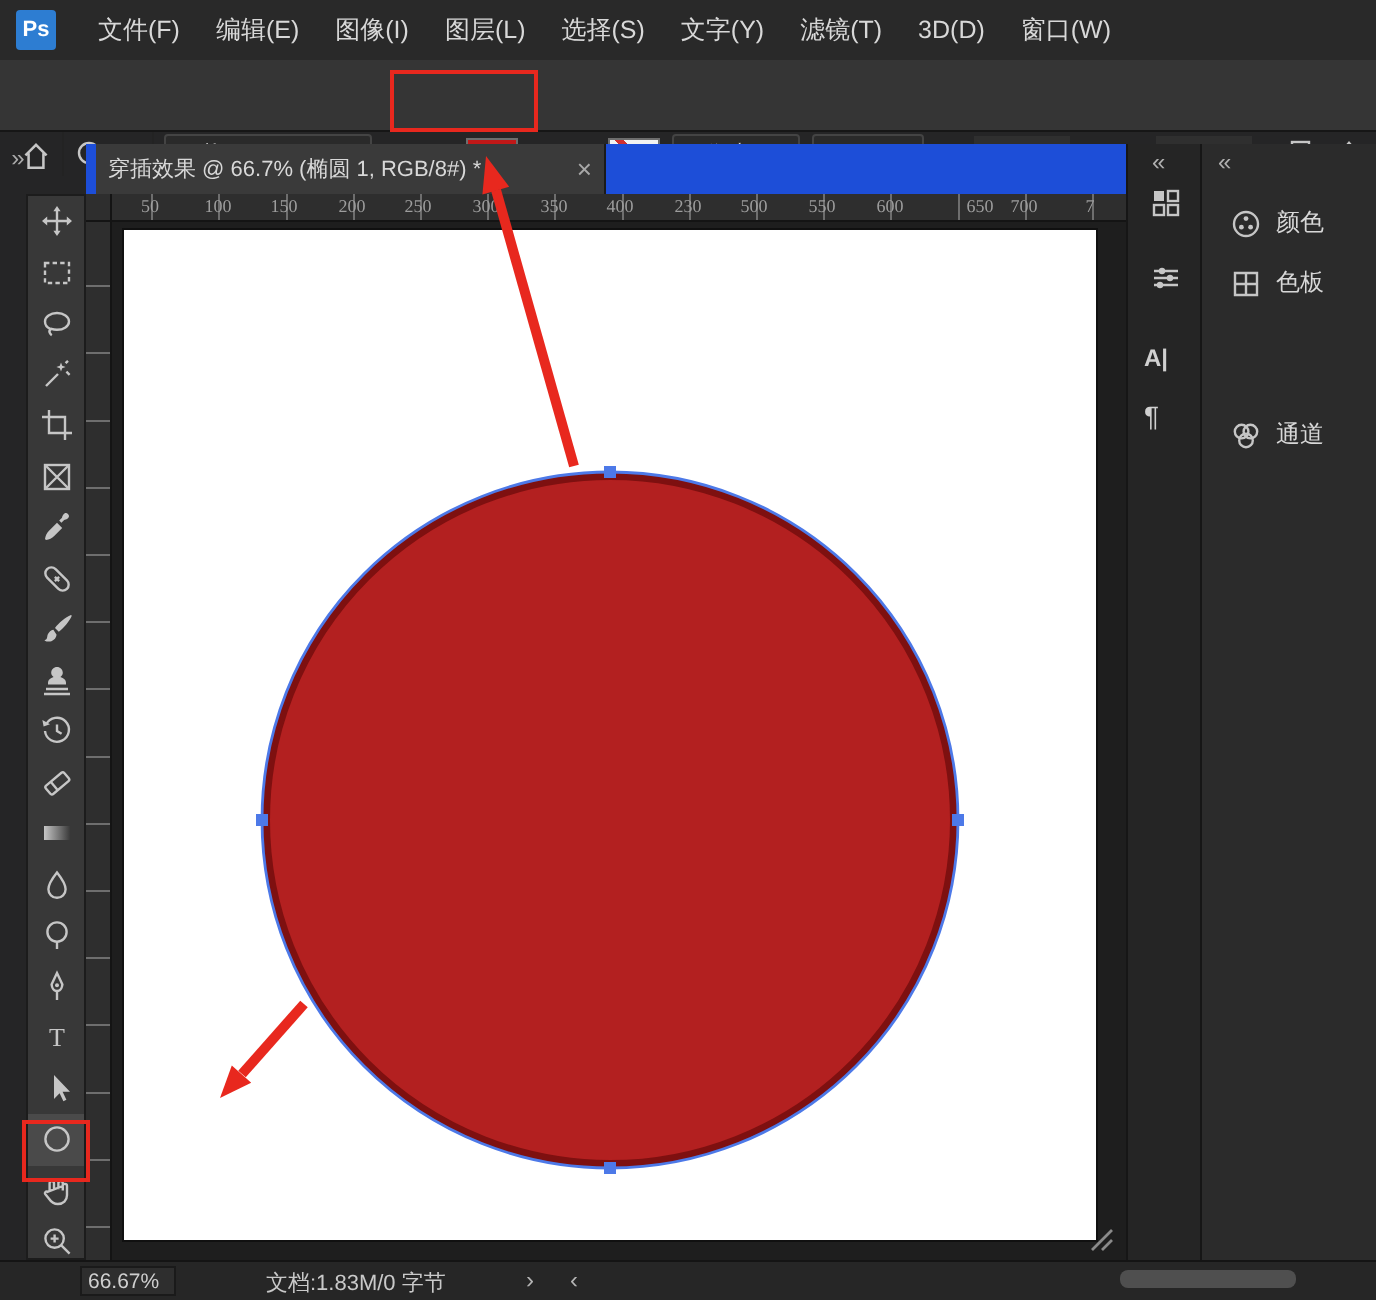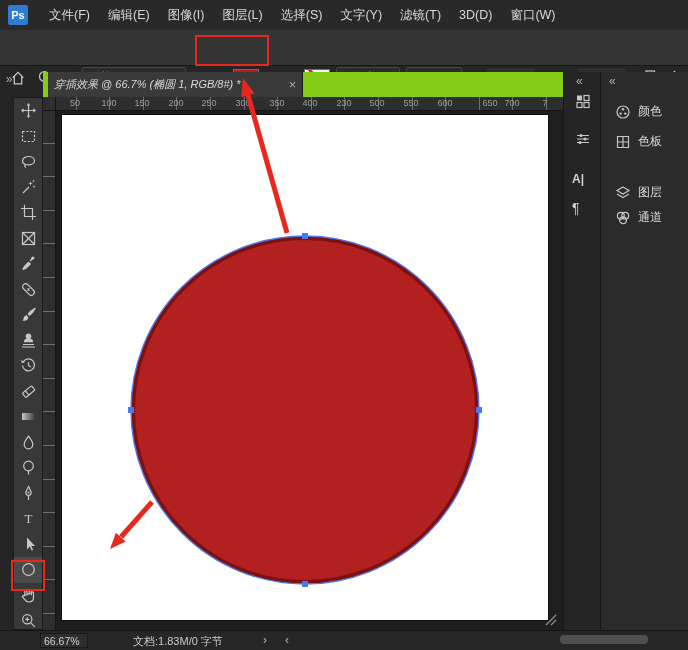--- a/index.html
+++ b/index.html
@@ -24,27 +24,27 @@
 
   
   #toolbar-expand{position:absolute;left:2px;top:72px;width:14px;height:18px;color:#aaa;font-size:12px;text-align:center;cursor:default;}
   #toolbar{position:absolute;left:13px;top:97px;width:30px;height:533px;background:#383838;border:1px solid #1c1c1c;box-sizing:border-box;overflow:hidden;}
   .tool{height:25.5px;display:flex;align-items:center;justify-content:center;}
   .tool.selected{background:#4a4a4a;}
   .ic{stroke:#c6c6c6;fill:none;stroke-width:1.2;}
   .icf{fill:#c6c6c6;stroke:none;}
 
   
-  #tabbar{position:absolute;left:43px;top:72px;width:520px;height:25px;background:#84cc16;font-style:italic;}
+  #tabbar{position:absolute;left:43px;top:72px;width:520px;height:25px;background:#1d4ed8;}
   #doc-tab{position:absolute;left:5px;top:0;height:25px;width:255px;background:#3a3a3a;border-right:1px solid #1a1a1a;display:flex;align-items:center;padding:0 6px;box-sizing:border-box;}
   #doc-tab .title{font-size:11px;color:#d8d8d8;white-space:nowrap;overflow:hidden;}
   #doc-tab .close{margin-left:auto;color:#a8a8a8;font-size:13px;padding-left:6px;}
 
   
-  #pasteboard{position:absolute;left:43px;top:97px;width:520px;height:533px;background:#1e1e1e;}
+  #pasteboard{position:absolute;left:43px;top:97px;width:520px;height:533px;background:#1e1e1e;font-family:Liberation Serif, serif;}
   #hruler{position:absolute;left:0;top:0;width:520px;height:13px;background-color:#2e2e2e;background-image:repeating-linear-gradient(to right,transparent 0 32.6px,#6e6e6e 32.6px 33.6px);border-bottom:1px solid #141414;}
   .rn{position:absolute;top:1px;transform:translateX(-50%);font-size:9px;color:#9d9d9d;}
   #vruler{position:absolute;left:0;top:13px;width:12px;height:520px;background-color:#2e2e2e;background-image:repeating-linear-gradient(to bottom,transparent 0 32.6px,#6e6e6e 32.6px 33.6px);border-right:1px solid #141414;}
   #ruler-corner{position:absolute;left:0;top:0;width:12px;height:13px;background:#2e2e2e;border-right:1px solid #141414;border-bottom:1px solid #141414;}
   #artboard{position:absolute;left:19px;top:18px;width:486px;height:505px;background:#ffffff;box-shadow:0 0 0 1px #101010;}
   #canvas-grip{position:absolute;right:6px;bottom:4px;}
 
   
   #right-rail{position:absolute;left:563px;top:72px;width:37px;height:558px;background:#252525;border-left:1px solid #161616;}
   .rail-icon{position:absolute;left:10px;width:18px;height:18px;display:flex;align-items:center;justify-content:center;}
@@ -342,27 +342,20 @@
           <circle class="icf" cx="10.3" cy="9.6" r="1.2"></circle>
         </svg>
       <span>颜色</span>
     </div>
     <div class="dock-item" style="top:52px">
       <svg width="16" height="16" viewBox="0 0 16 16">
           <path class="ic" d="M2.5 2.5h11v11h-11zM8 2.5v11M2.5 8h11"></path>
         </svg>
       <span>色板</span>
     </div>
-    <div class="dock-item" style="top:103px">
-      <svg width="16" height="16" viewBox="0 0 16 16">
-          <path class="ic" d="M8 2l6 3.5L8 9 2 5.5z"></path>
-          <path class="ic" d="M2 9l6 3.5L14 9"></path>
-        </svg>
-      <span>图层</span>
-    </div>
     <div class="dock-item" style="top:128px">
       <svg width="16" height="16" viewBox="0 0 16 16">
           <circle class="ic" cx="5.8" cy="5.8" r="3.4"></circle>
           <circle class="ic" cx="10.2" cy="5.8" r="3.4"></circle>
           <circle class="ic" cx="8" cy="10.2" r="3.4"></circle>
         </svg>
       <span>通道</span>
     </div>
   </div>
 

